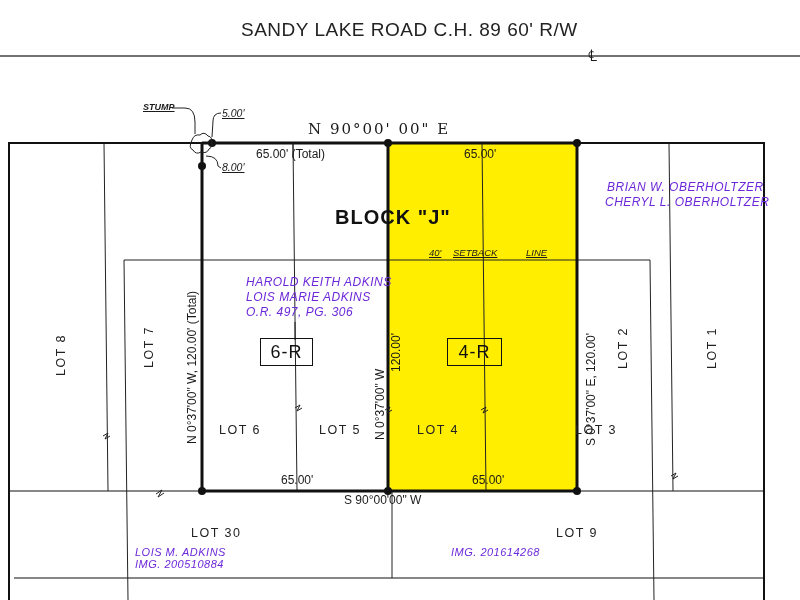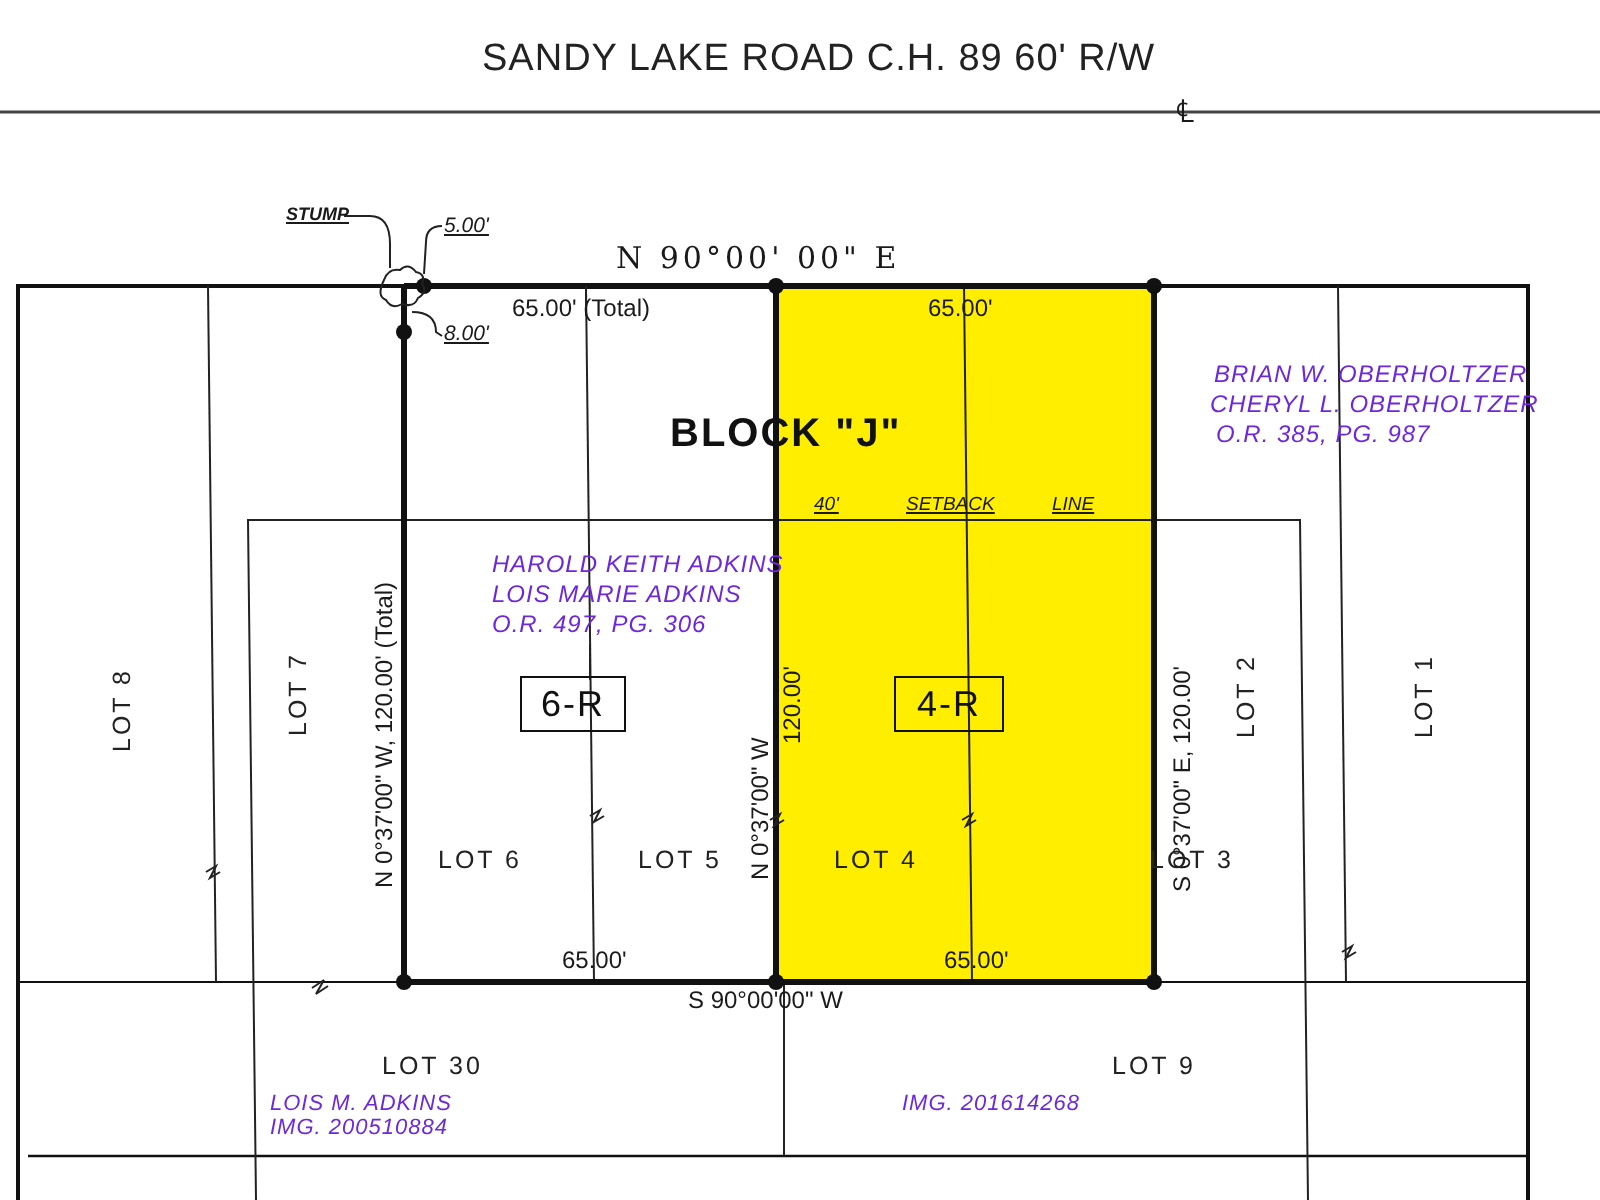--- a/index.html
+++ b/index.html
@@ -80,34 +80,33 @@
 <div class="txt ital small" style="left:143px;top:103px;font-weight:bold;font-size:9px;">STUMP</div>
 <div class="txt ital small" style="left:222px;top:108px;">5.00'</div>
 <div class="txt ital small" style="left:222px;top:162px;">8.00'</div>
 
 <div class="txt hand" style="left:308px;top:122px;">N 90°00' 00" E</div>
 <div class="txt" style="left:256px;top:148px;font-size:12px;">65.00' (Total)</div>
 <div class="txt" style="left:464px;top:148px;font-size:12px;">65.00'</div>
 
 <div class="txt block">BLOCK "J"</div>
 
-<div class="txt ital small" style="left:407px;top:248px;font-size:9.5px;">40'</div>
+<div class="txt ital small" style="left:429px;top:248px;font-size:9.5px;">40'</div>
 <div class="txt ital small" style="left:453px;top:248px;font-size:9.5px;">SETBACK</div>
 <div class="txt ital small" style="left:526px;top:248px;font-size:9.5px;">LINE</div>
 
 <div class="txt owner" style="left:246px;top:275px;">
   <div>HAROLD KEITH ADKINS</div>
   <div>LOIS MARIE ADKINS</div>
   <div>O.R. 497, PG. 306</div>
 </div>
 
 <div class="txt owner" style="left:605px;top:180px;">
   <div style="padding-left:2px">BRIAN W. OBERHOLTZER</div>
   <div>CHERYL L. OBERHOLTZER</div>
-  <div style="padding-left:3px">O.R. 385, PG. 987</div>
 </div>
 
 <div class="tag" style="left:260px;top:338px;width:51px;height:26px;">6-R</div>
 <div class="tag" style="left:447px;top:338px;width:53px;height:26px;">4-R</div>
 
 <div class="txt lot vert" style="left:55px;top:376px;">LOT 8</div>
 <div class="txt lot vert" style="left:143px;top:368px;">LOT 7</div>
 <div class="txt lot vert" style="left:617px;top:369px;">LOT 2</div>
 <div class="txt lot vert" style="left:706px;top:369px;">LOT 1</div>
 

